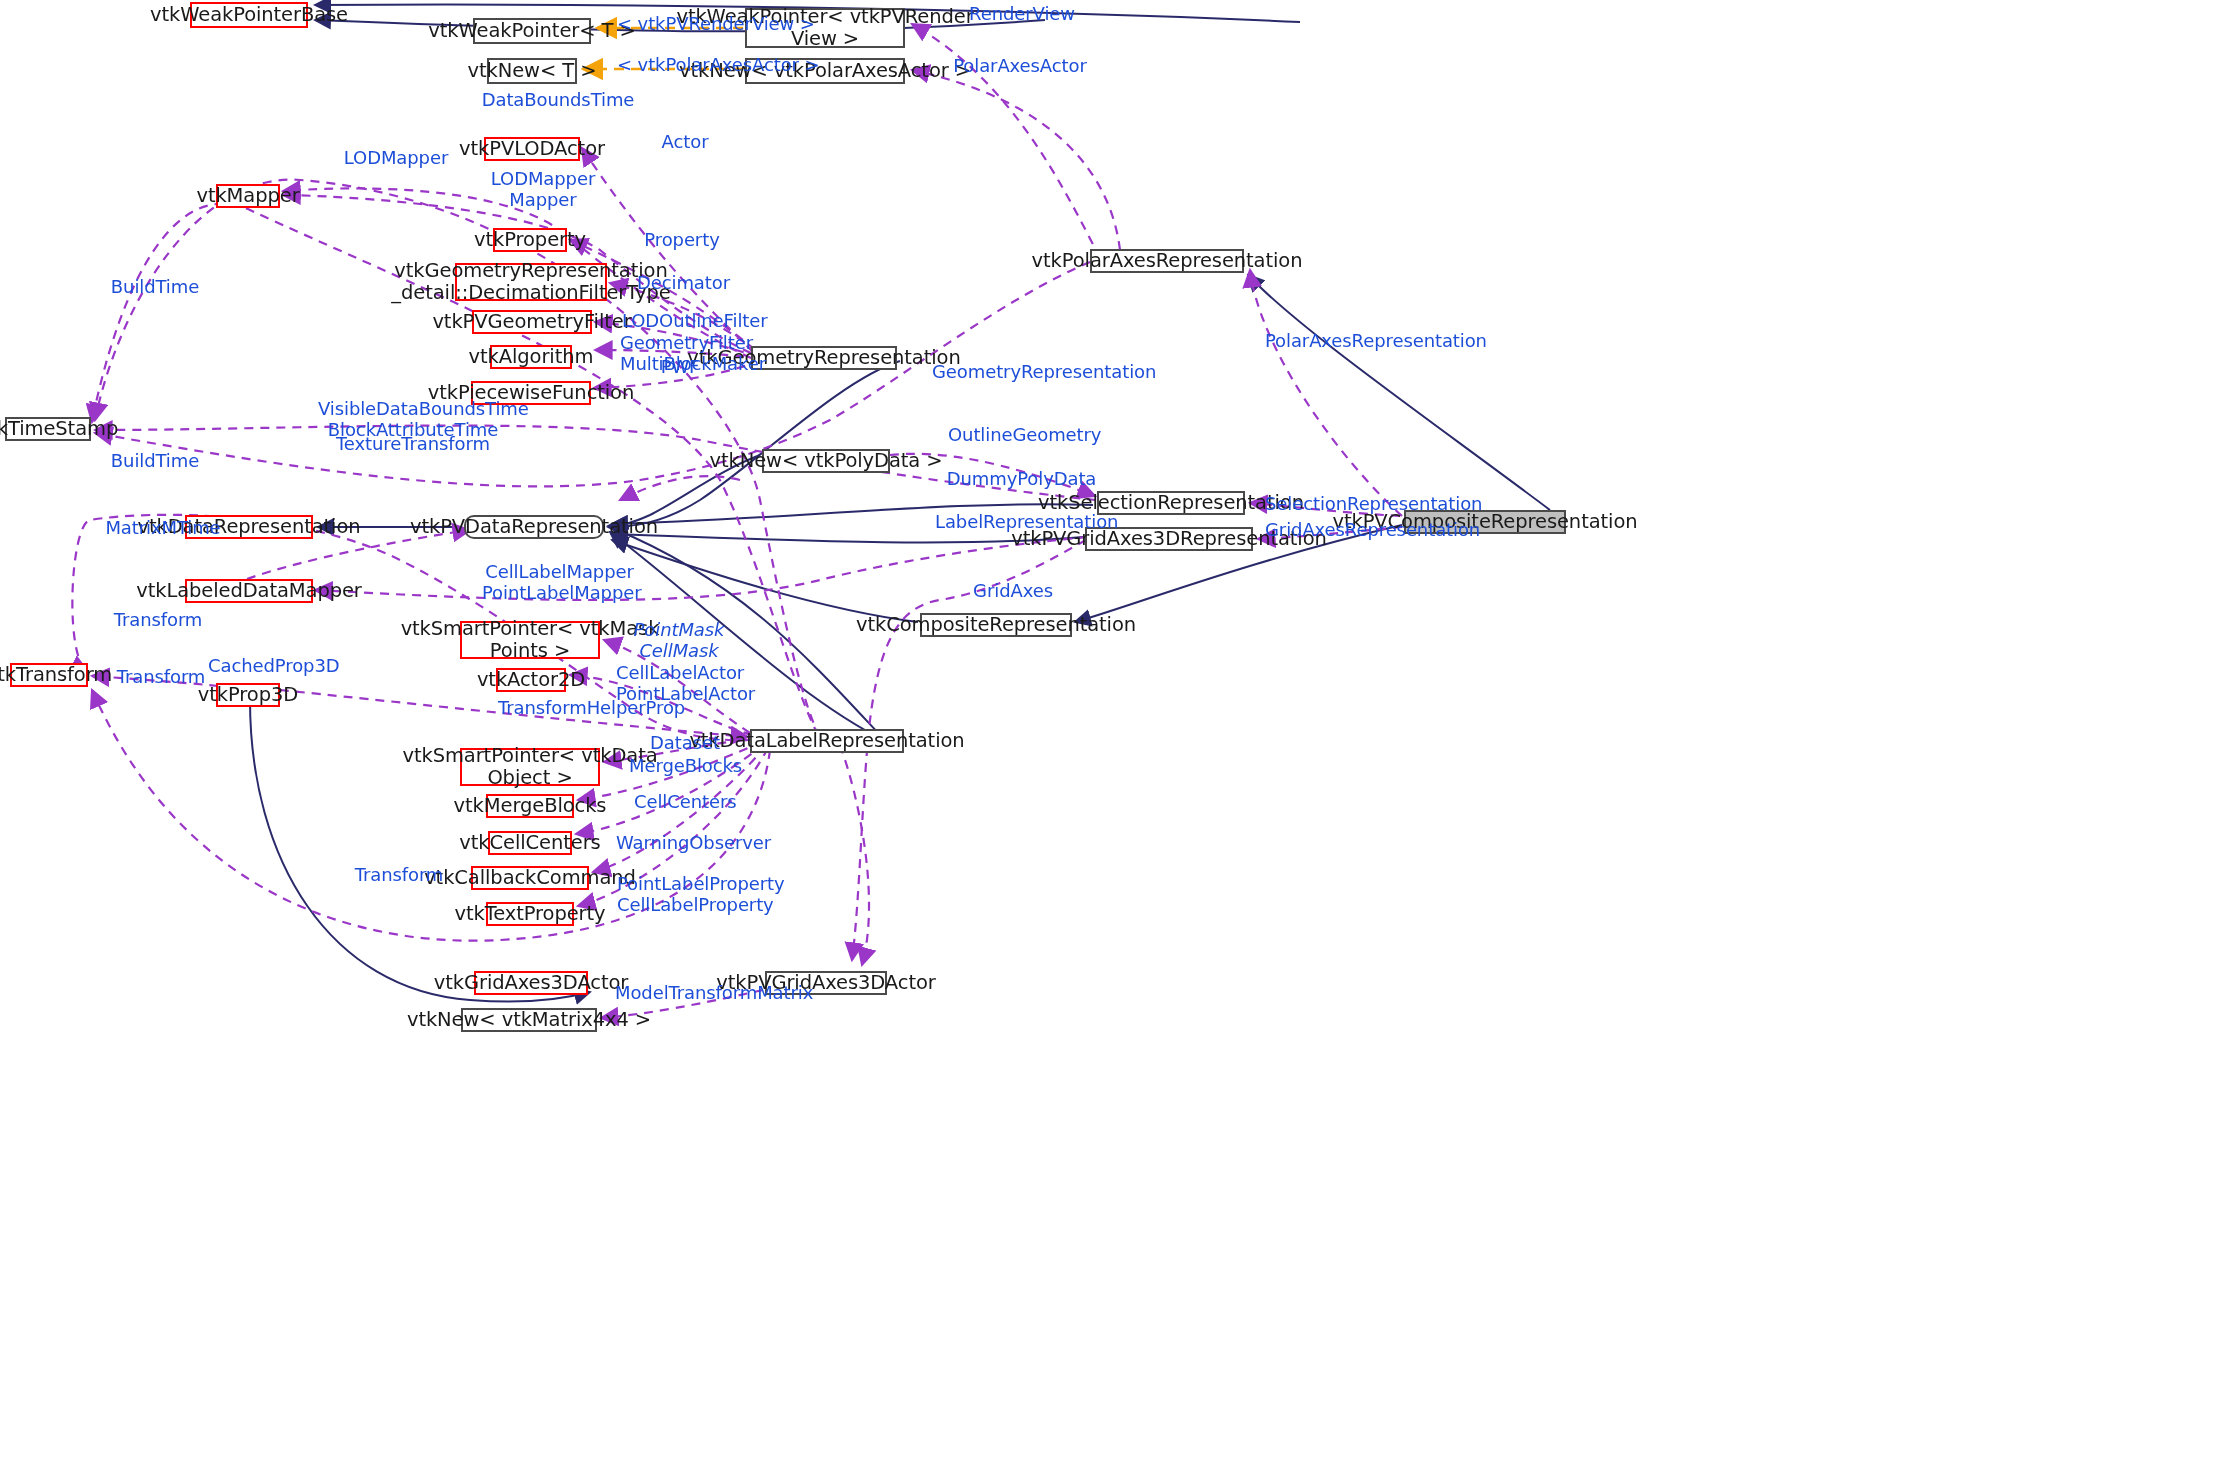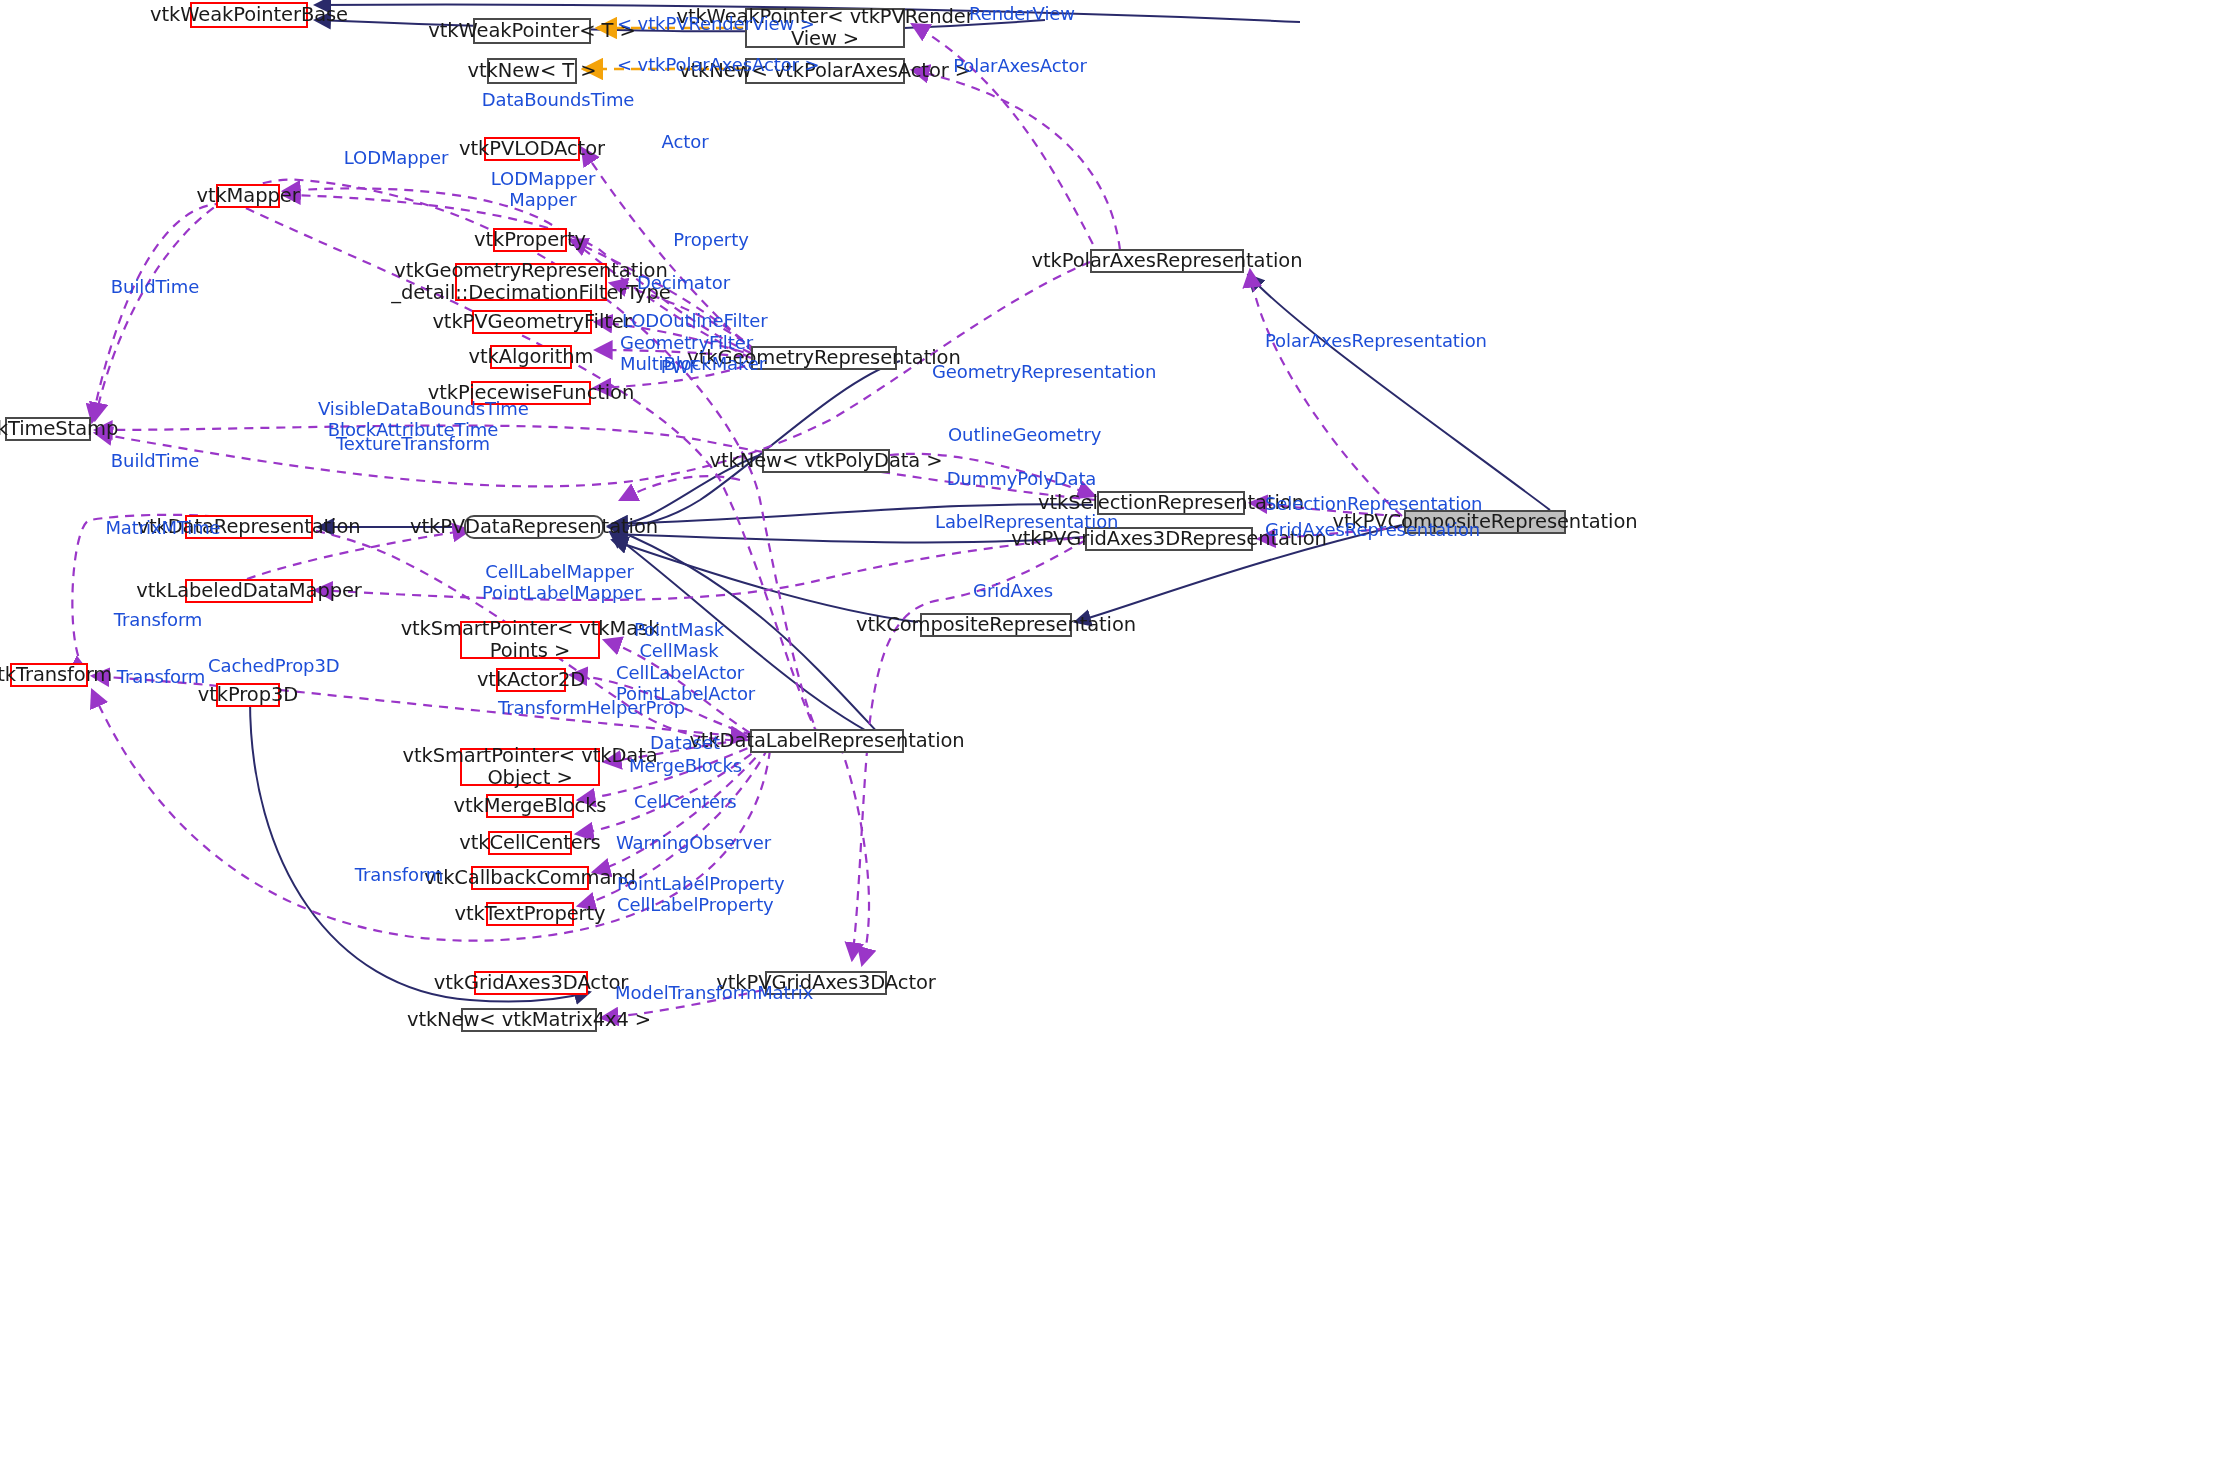--- a/index.html
+++ b/index.html
@@ -184,21 +184,21 @@
   <div>
     <div class="edge-label" style="left:962px;top:3px;width:120px;">RenderView</div>
     <div class="edge-label" style="left:950px;top:55px;width:140px;">PolarAxesActor</div>
     <div class="edge-label" style="left:617px;top:13px;width:130px;">&lt; vtkPVRenderView &gt;</div>
     <div class="edge-label" style="left:617px;top:54px;width:136px;">&lt; vtkPolarAxesActor &gt;</div>
     <div class="edge-label" style="left:478px;top:89px;width:160px;">DataBoundsTime</div>
     <div class="edge-label" style="left:655px;top:131px;width:60px;">Actor</div>
     <div class="edge-label" style="left:341px;top:147px;width:110px;">LODMapper</div>
     <div class="edge-label" style="left:488px;top:168px;width:110px;">LODMapper
 Mapper</div>
-    <div class="edge-label" style="left:642px;top:229px;width:80px;margin-left:29px;">Property</div>
+    <div class="edge-label" style="left:642px;top:229px;width:80px;">Property</div>
     <div class="edge-label" style="left:637px;top:272px;width:90px;">Decimator</div>
     <div class="edge-label" style="left:622px;top:310px;width:125px;">LODOutlineFilter</div>
     <div class="edge-label" style="left:620px;top:332px;width:130px;">GeometryFilter
 MultiBlockMaker</div>
     <div class="edge-label" style="left:650px;top:356px;width:60px;">PWF</div>
     <div class="edge-label" style="left:105px;top:276px;width:100px;">BuildTime</div>
     <div class="edge-label" style="left:318px;top:398px;width:190px;">VisibleDataBoundsTime
 BlockAttributeTime</div>
     <div class="edge-label" style="left:336px;top:433px;width:150px;">TextureTransform</div>
     <div class="edge-label" style="left:105px;top:450px;width:100px;">BuildTime</div>
@@ -209,21 +209,21 @@
     <div class="edge-label" style="left:935px;top:511px;width:175px;">LabelRepresentation</div>
     <div class="edge-label" style="left:968px;top:580px;width:90px;">GridAxes</div>
     <div class="edge-label" style="left:1265px;top:330px;width:205px;">PolarAxesRepresentation</div>
     <div class="edge-label" style="left:1265px;top:493px;width:205px;">SelectionRepresentation</div>
     <div class="edge-label" style="left:1265px;top:519px;width:200px;">GridAxesRepresentation</div>
     <div class="edge-label" style="left:482px;top:561px;width:155px;">CellLabelMapper
 PointLabelMapper</div>
     <div class="edge-label" style="left:108px;top:609px;width:100px;">Transform</div>
     <div class="edge-label" style="left:111px;top:666px;width:100px;">Transform</div>
     <div class="edge-label" style="left:208px;top:655px;width:130px;">CachedProp3D</div>
-    <div class="edge-label" style="left:624px;top:619px;width:110px;">PointMask
+    <div class="edge-label" style="left:624px;top:619px;width:110px;font-style:italic;">PointMask
 CellMask</div>
     <div class="edge-label" style="left:616px;top:662px;width:125px;">CellLabelActor
 PointLabelActor</div>
     <div class="edge-label" style="left:498px;top:697px;width:175px;">TransformHelperProp</div>
     <div class="edge-label" style="left:645px;top:732px;width:80px;">Dataset</div>
     <div class="edge-label" style="left:629px;top:755px;width:110px;">MergeBlocks</div>
     <div class="edge-label" style="left:634px;top:791px;width:100px;">CellCenters</div>
     <div class="edge-label" style="left:616px;top:832px;width:148px;">WarningObserver</div>
     <div class="edge-label" style="left:617px;top:873px;width:150px;">PointLabelProperty
 CellLabelProperty</div>

